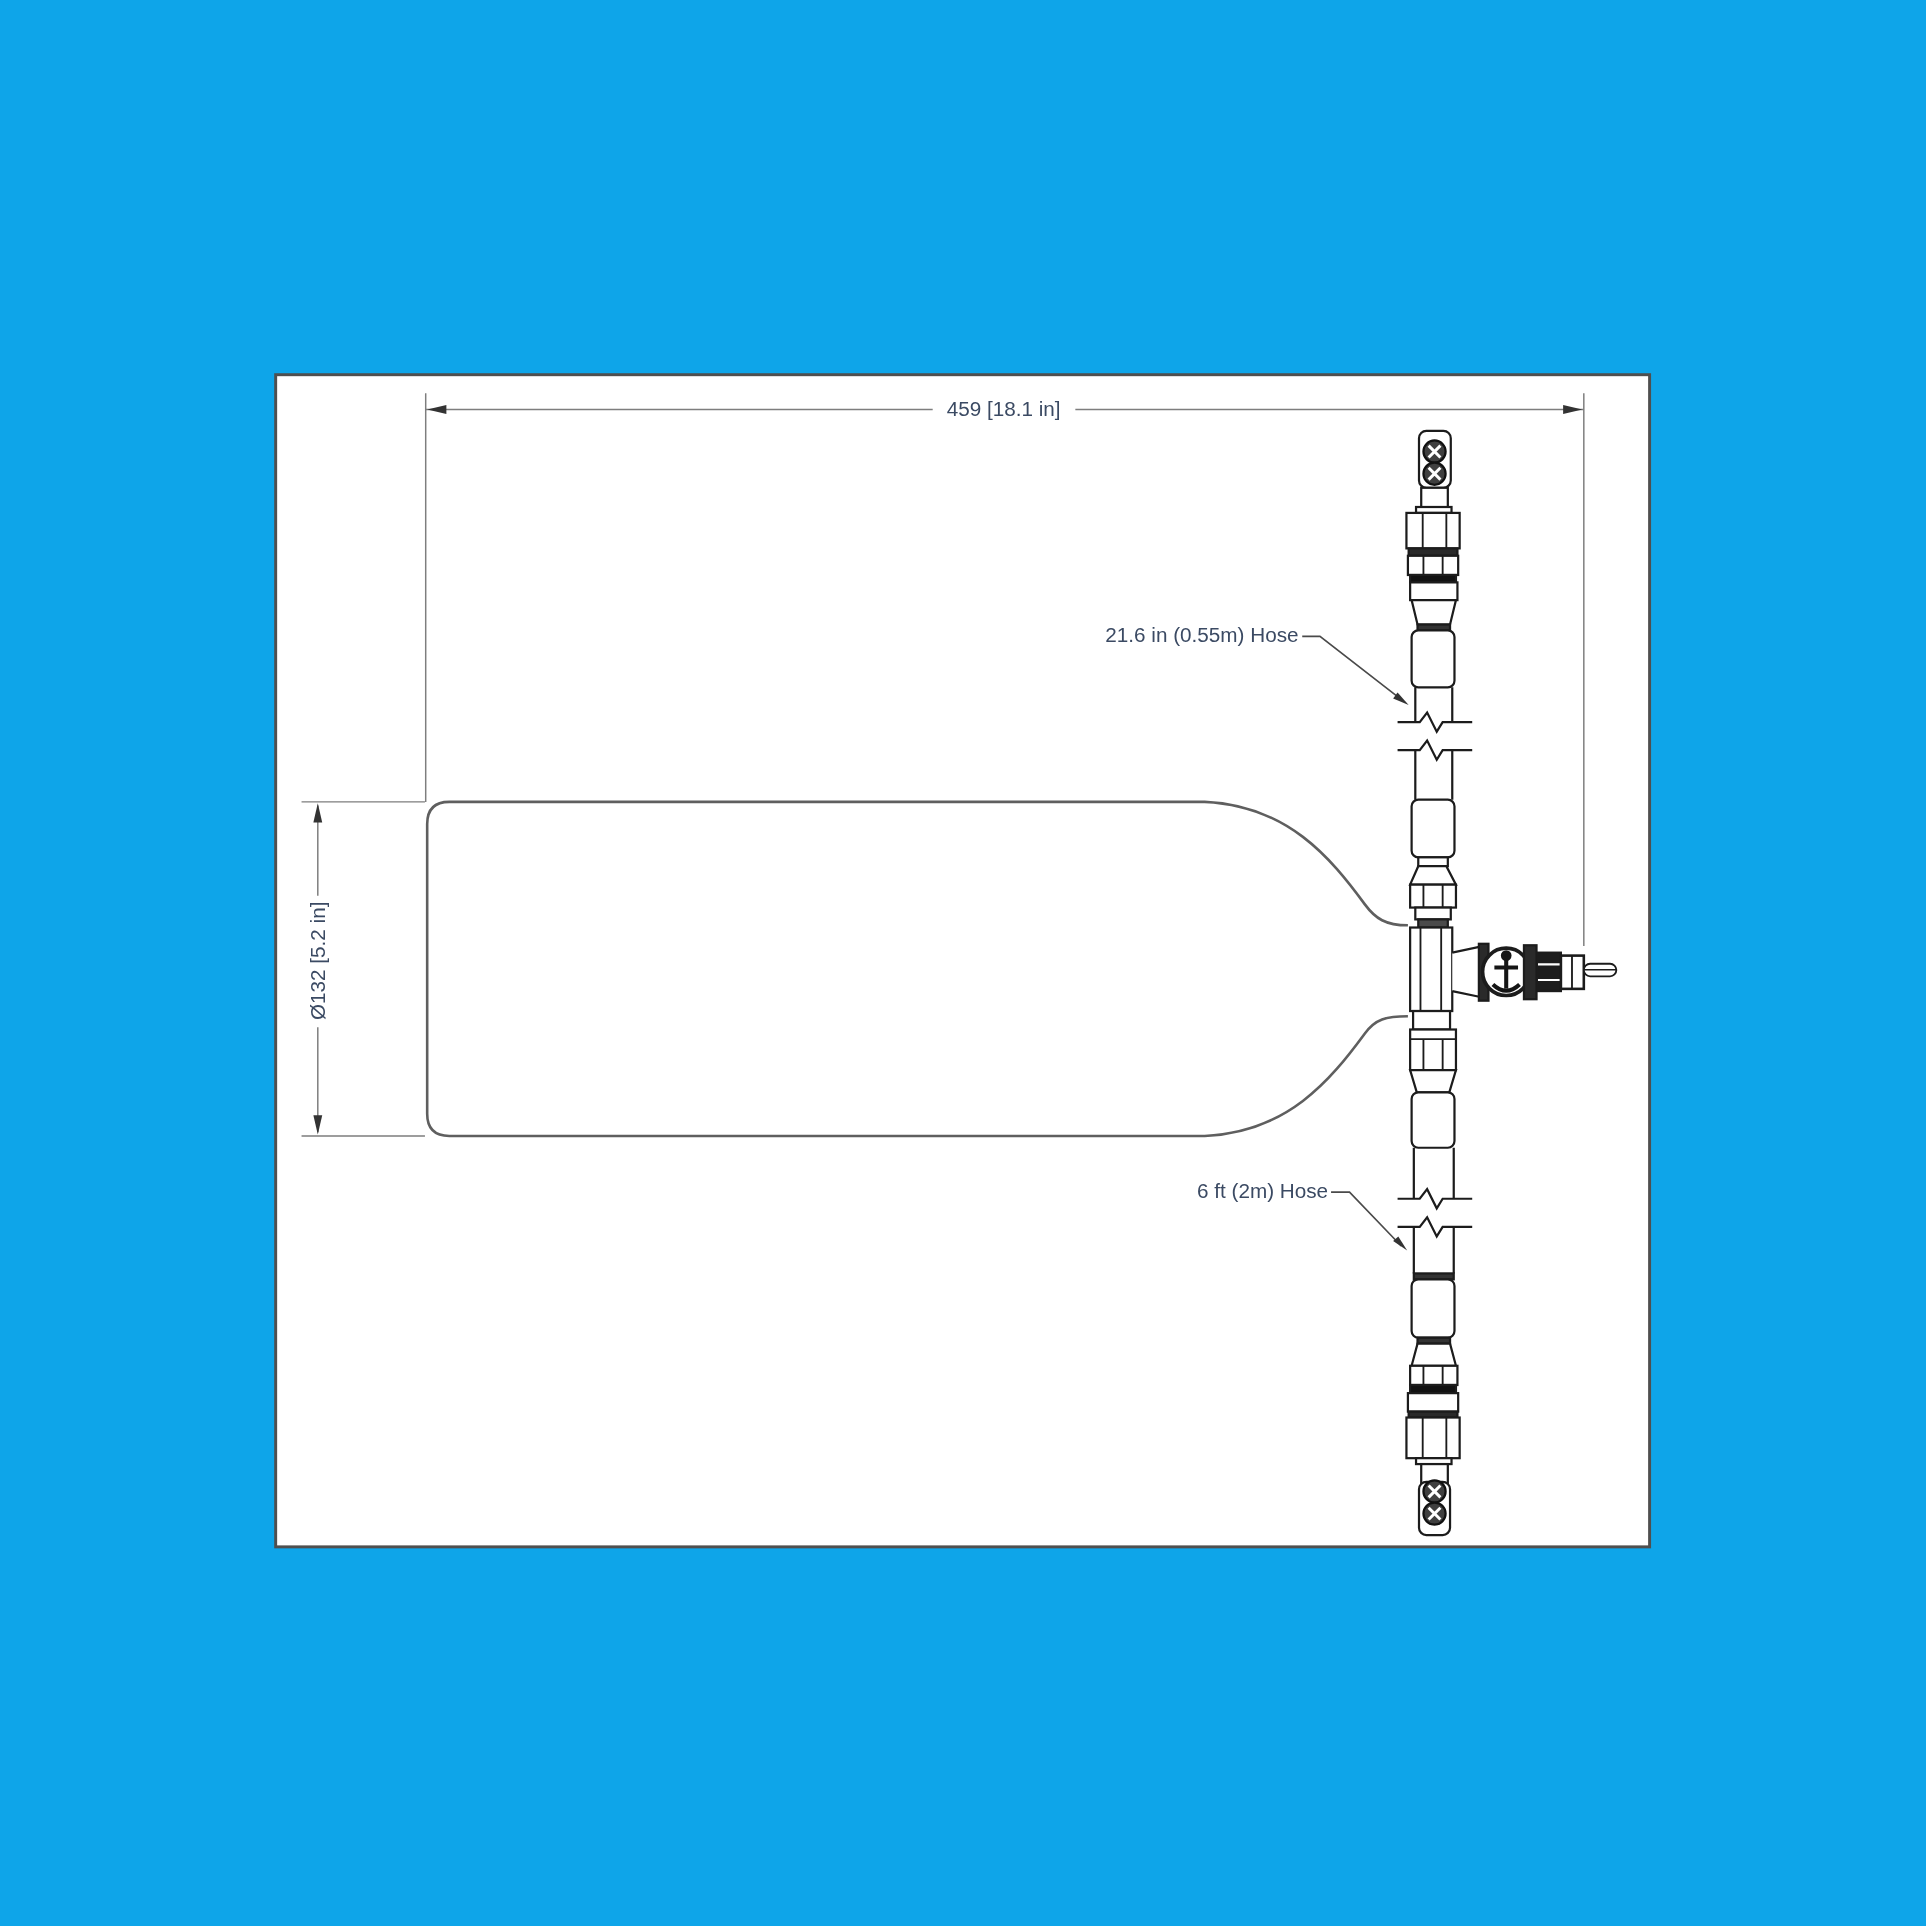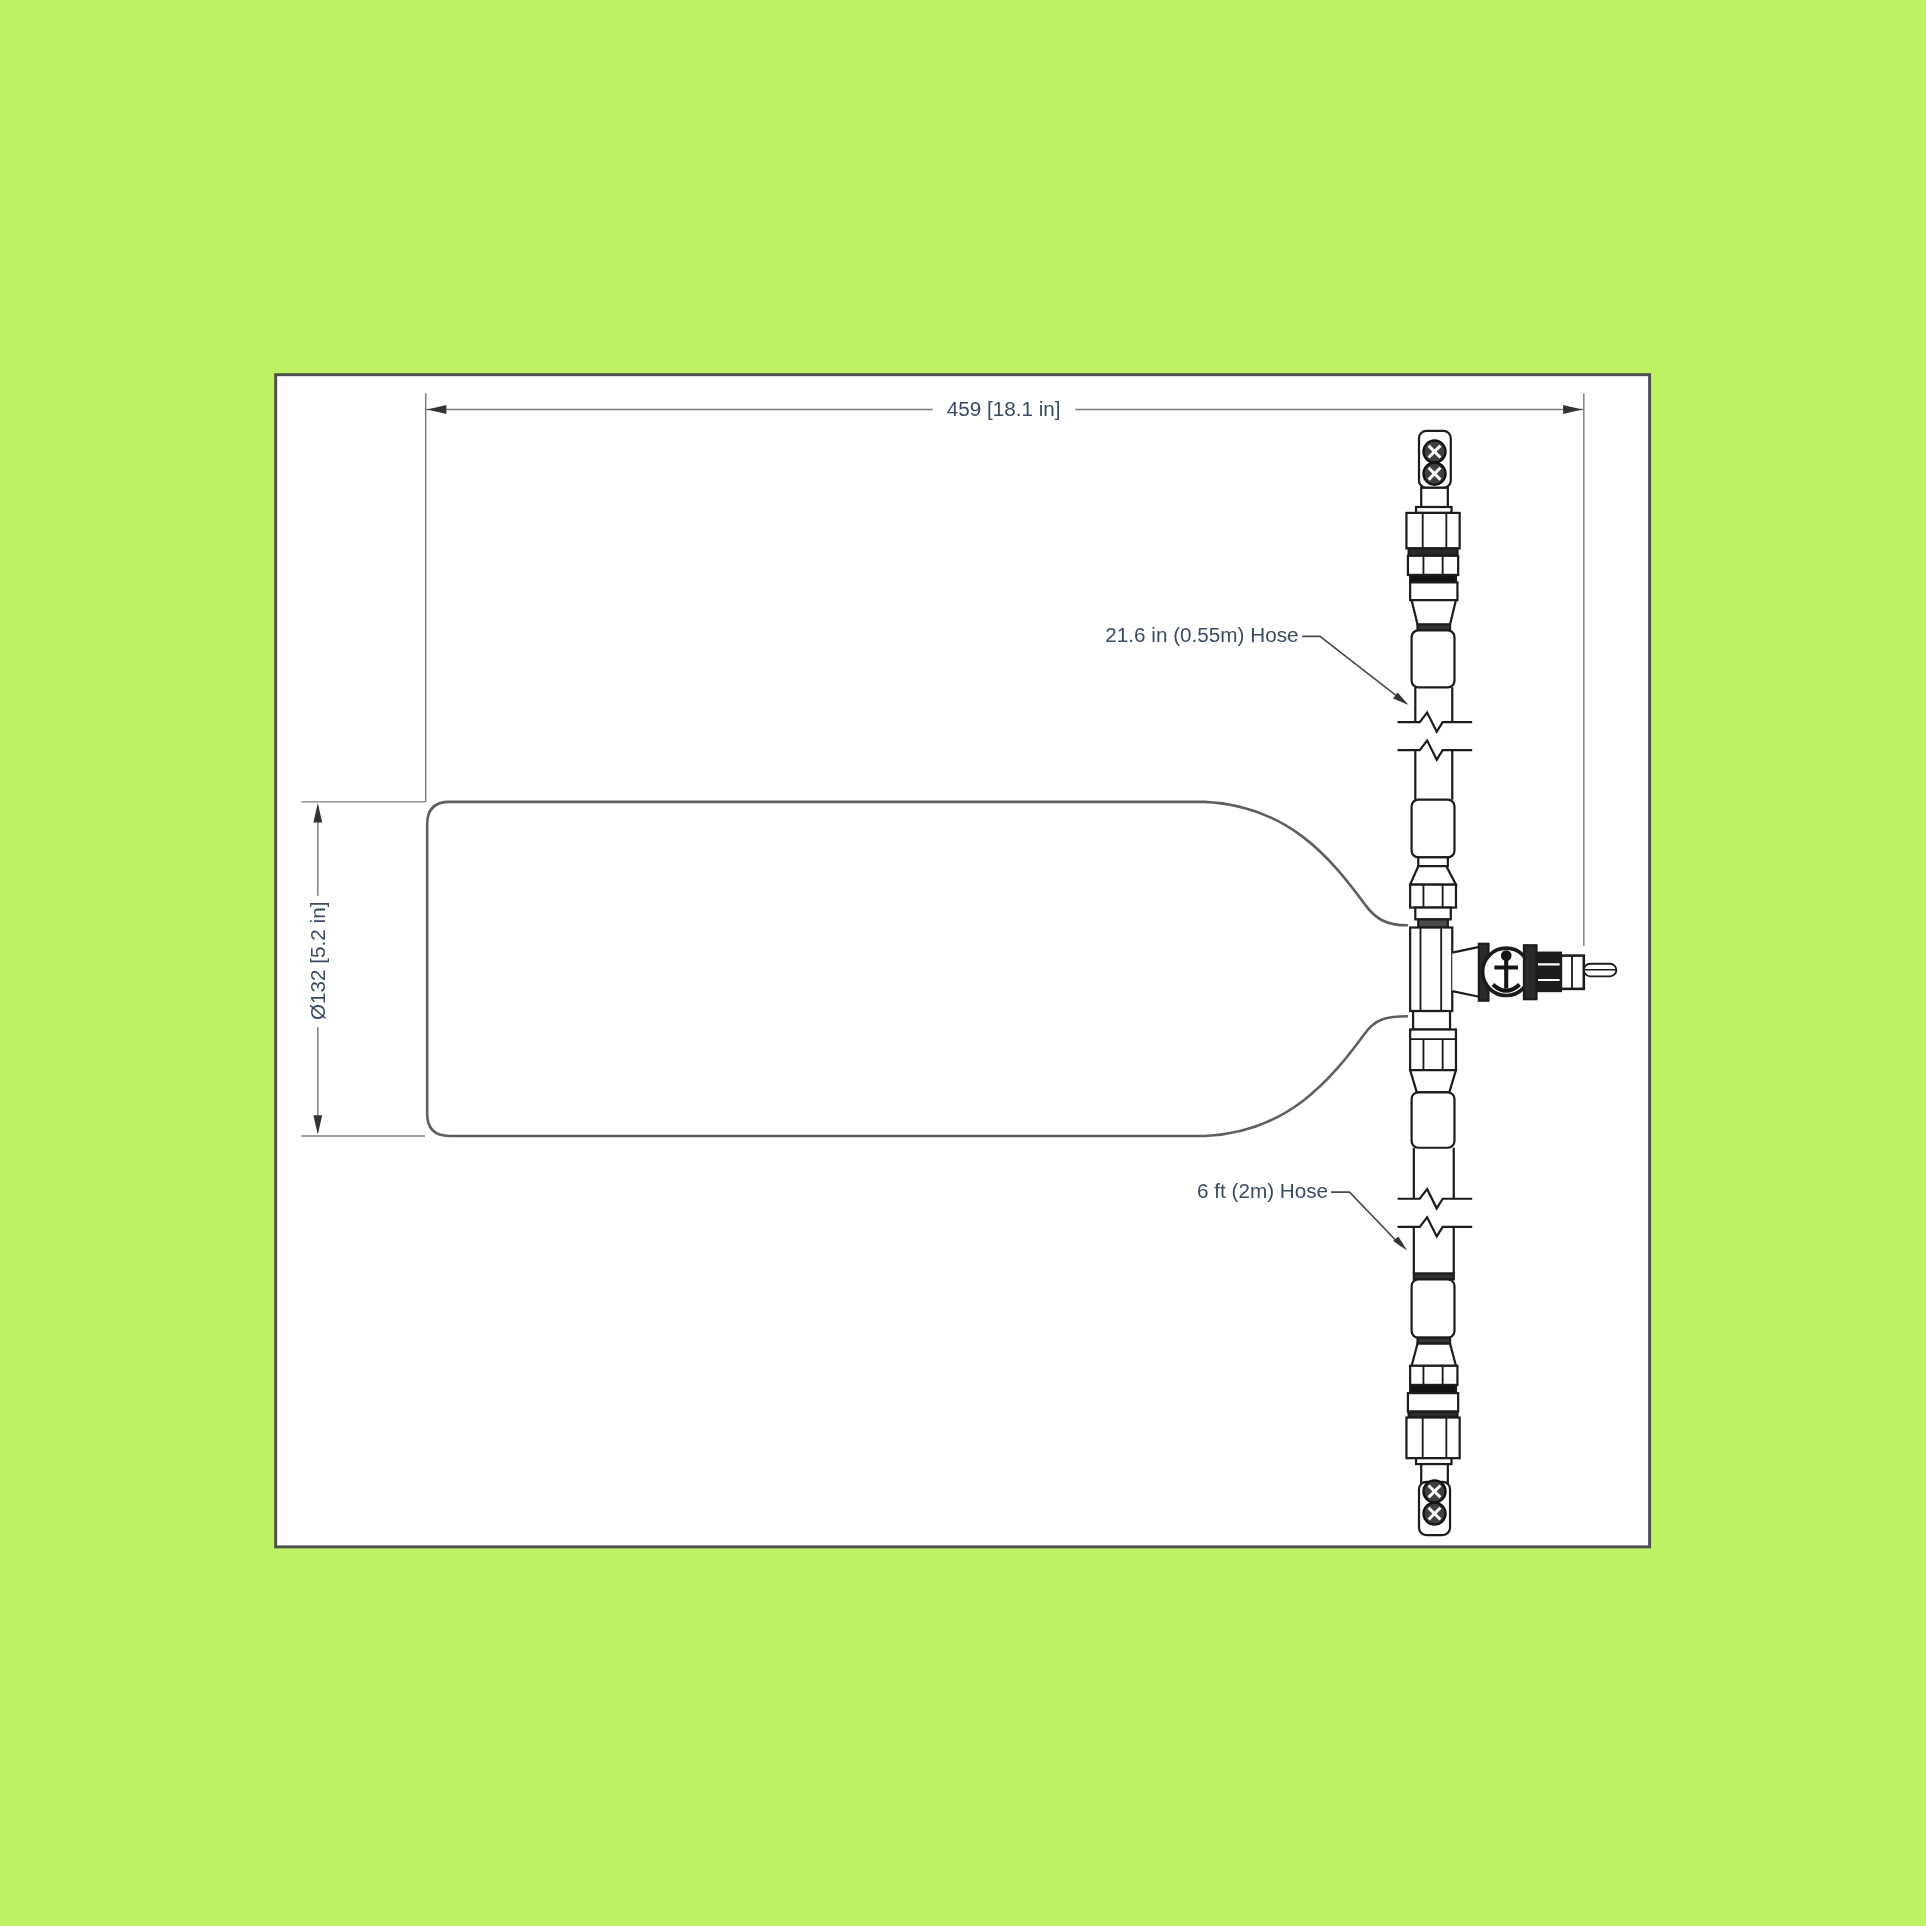--- a/index.html
+++ b/index.html
@@ -7,21 +7,21 @@
     padding: 0;
     width: 1926px;
     height: 1926px;
     background: #ffffff;
     font-family: "Liberation Sans", sans-serif;
   }
   .canvas {
     position: relative;
     width: 1926px;
     height: 1926px;
-    background: #bef264;
+    background: #0ea5e9;
   }
   svg { display: block; }
   text {
     font-family: "Liberation Sans", sans-serif;
     font-size: 28px;
     fill: #3b4a63;
   }
 </style>
 </head>
 <body>

